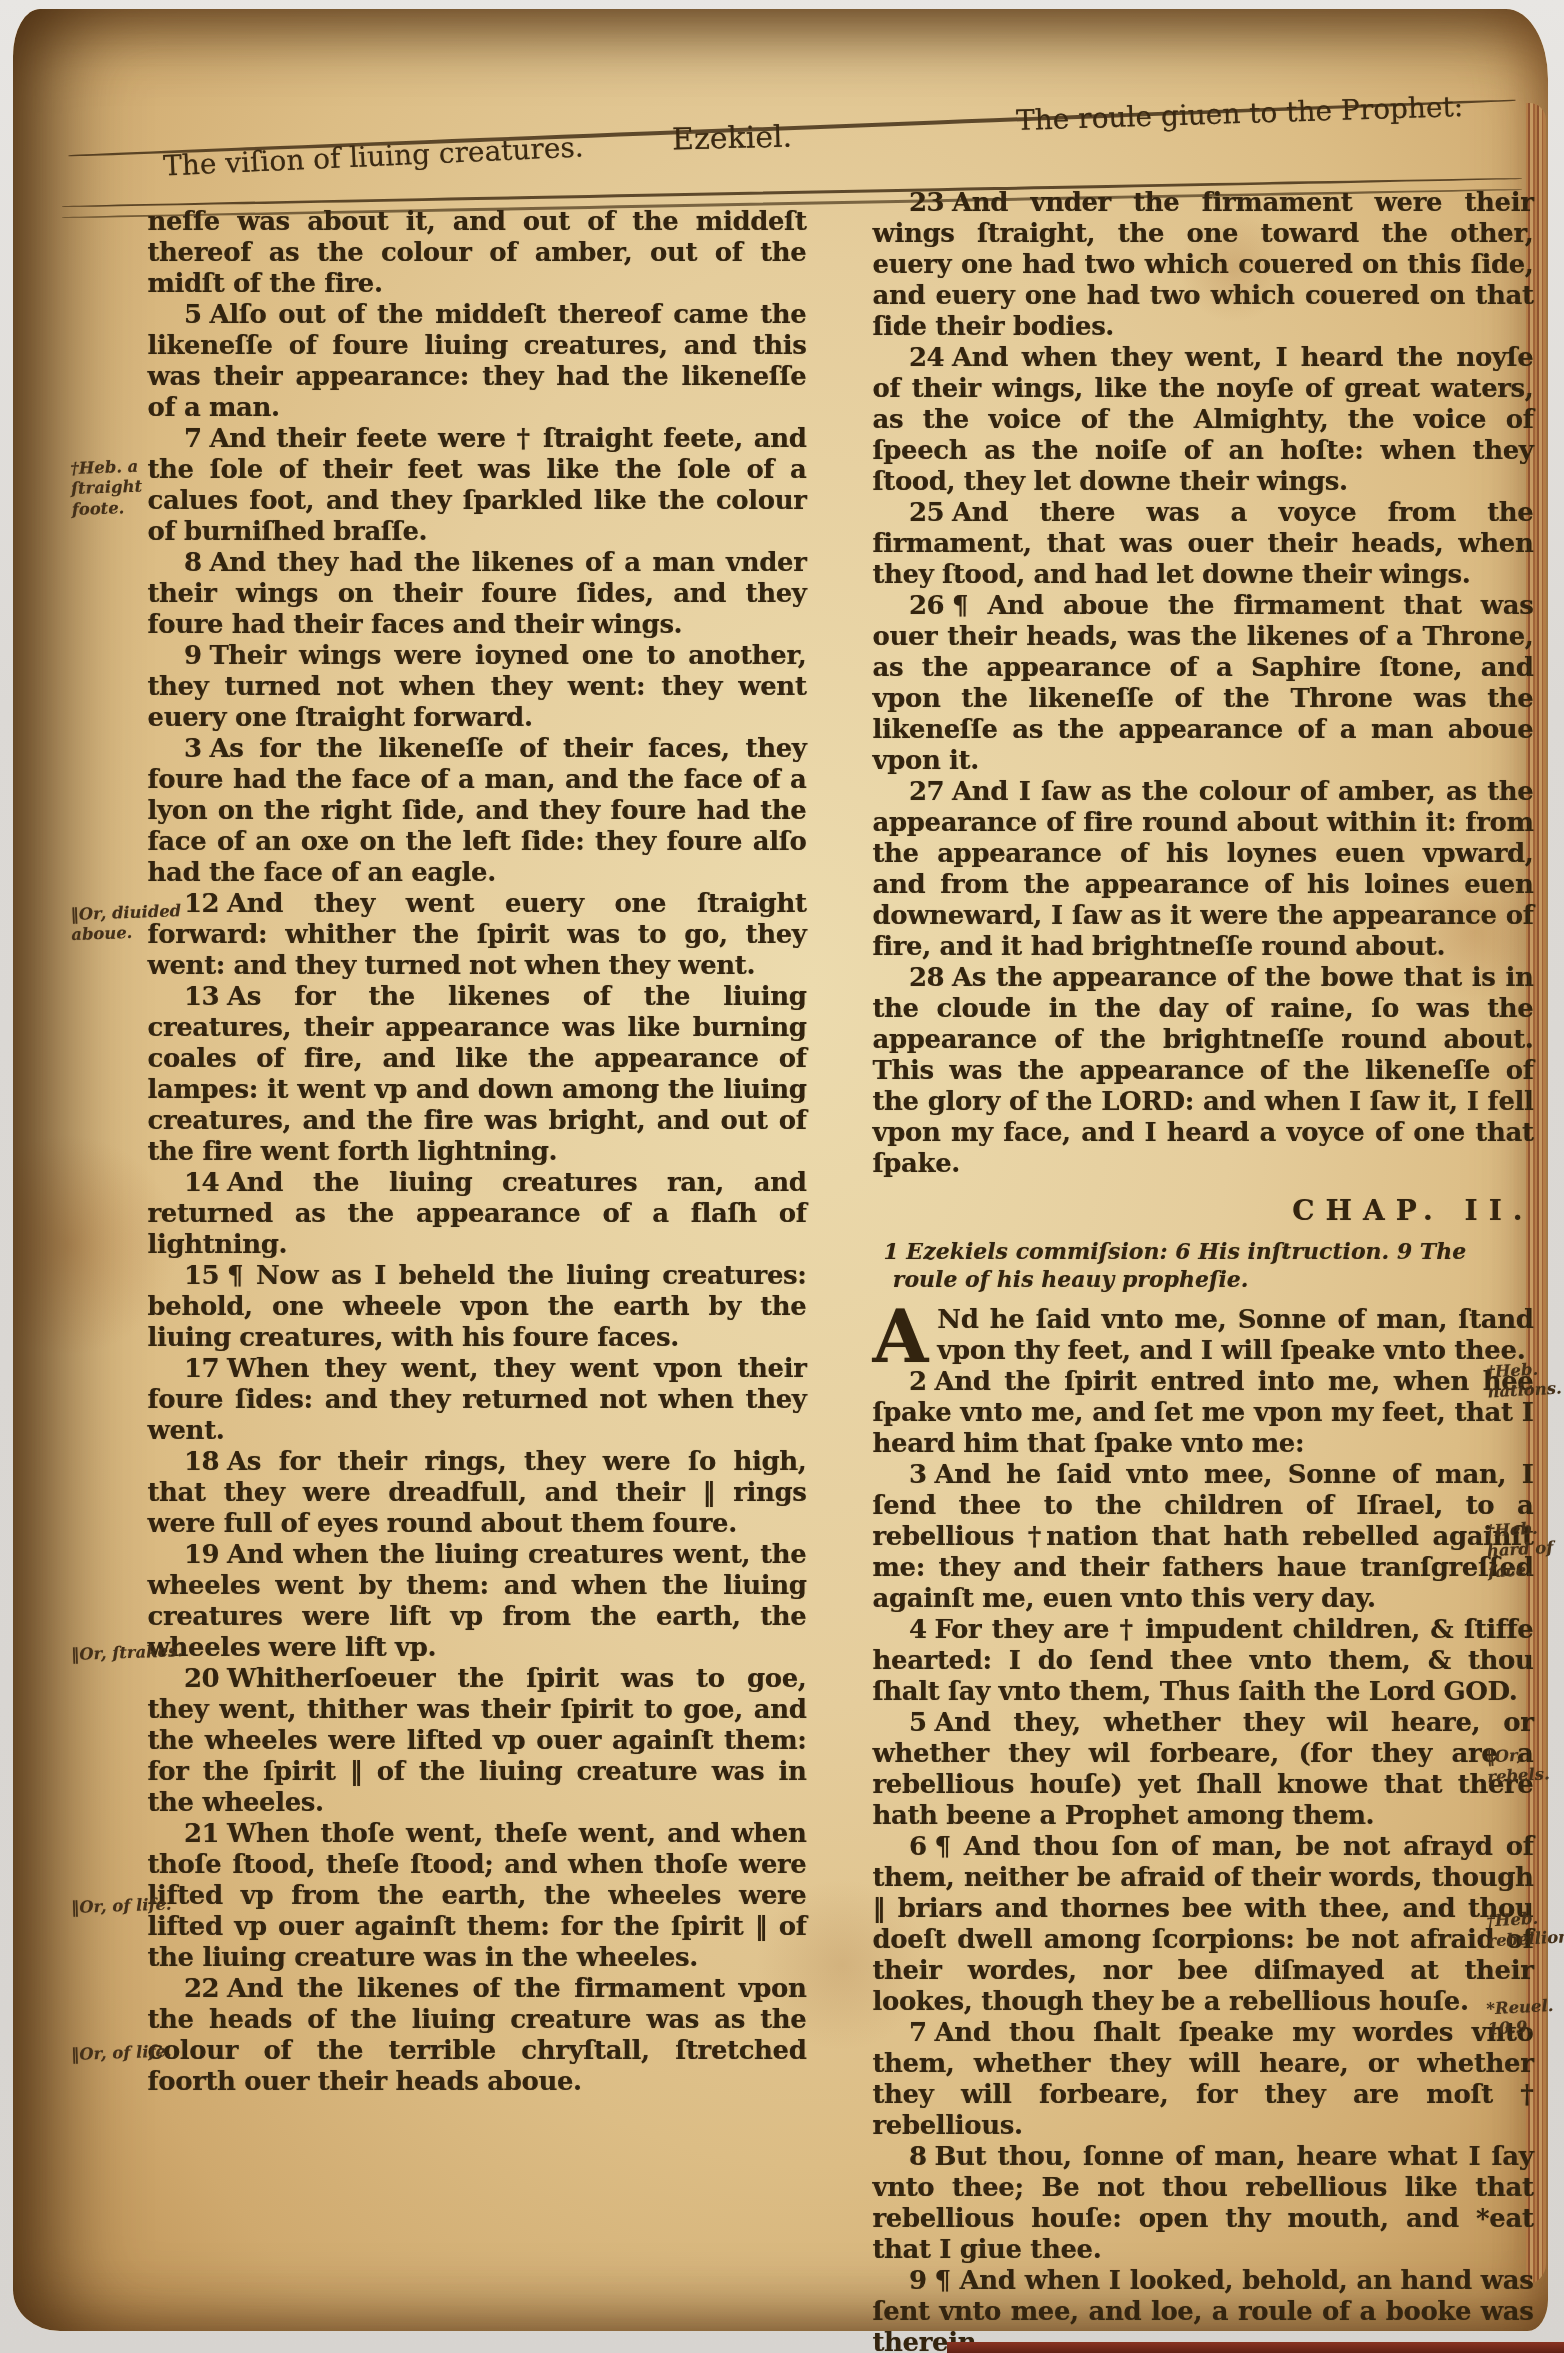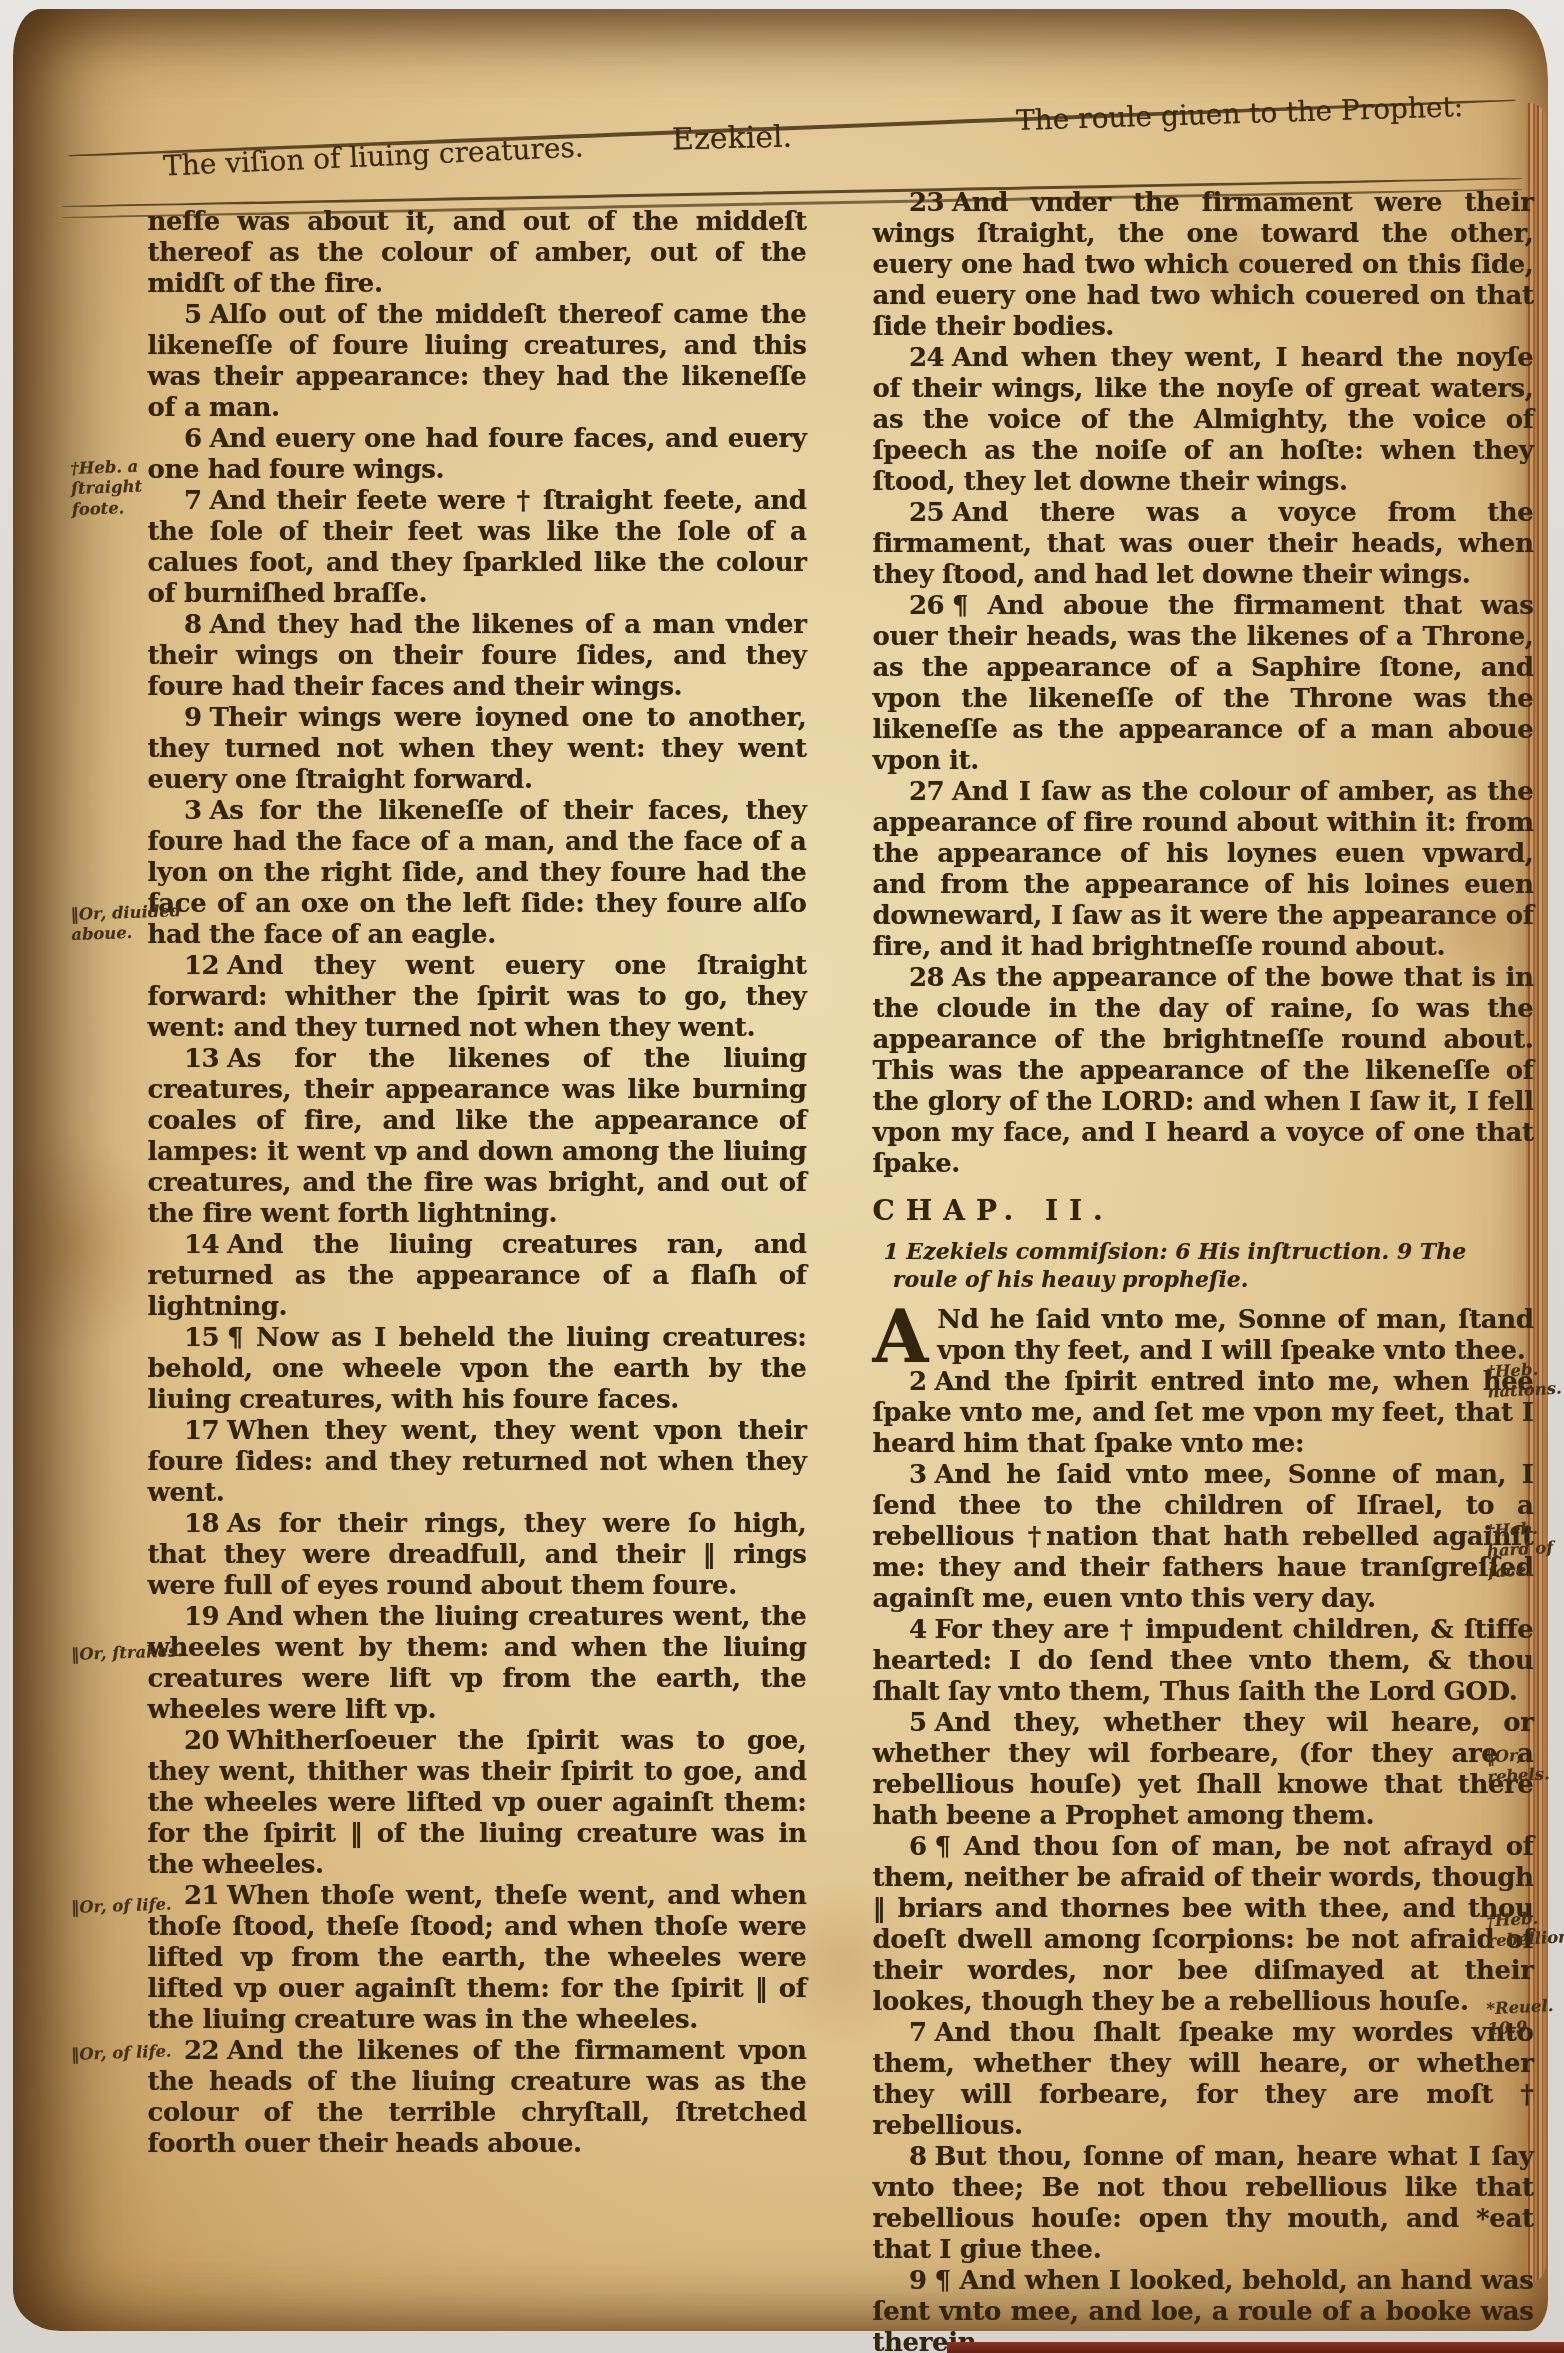--- a/index.html
+++ b/index.html
@@ -47,21 +47,21 @@
   
   .col{position:absolute;color:#33240f;font-size:26px;line-height:31px;
        font-weight:bold;letter-spacing:-0.4px;text-align:justify;
        text-shadow:0 0 0.8px rgba(51,36,15,.45);}
   .col-left{left:135px;top:197px;width:659px;}
   .col-right{left:860px;top:178px;width:661px;}
   .verse{margin:0;text-indent:1.4em;}
   .verse.cont{text-indent:0;}
   .vnum{padding-right:7.8px;}
   
-  .chap-title{margin:15.6px 0 6.3px;text-align:left;font-weight:600;
+  .chap-title{margin:15.6px 0 6.3px;text-align:right;font-weight:600;
       letter-spacing:11px;font-size:28px;text-indent:0;}
   .chap-summary{margin:11px 0 11px;font-style:italic;font-weight:600;
       font-size:22px;line-height:28px;letter-spacing:0;
       padding-left:20.3px;text-indent:-9.4px;text-align:left;}
   .dropcap{float:left;font-size:72px;line-height:56px;font-weight:bold;
       margin:4.7px 9.4px 0 0;}
   
   .mnote{position:absolute;font-style:italic;font-weight:600;color:#443019;
       font-size:16.4px;line-height:20.3px;text-shadow:0 0 0.8px rgba(68,48,25,.4);}
   .mn-left{left:58px;width:117px;}
@@ -90,21 +90,20 @@
   <div class="rh rh-left">The viſion of liuing creatures.</div>
   <div class="rh rh-center">Ezekiel.</div>
   <div class="rh rh-right">The roule giuen to the Prophet:</div>
 
   <div class="col col-left">
 
       <p class="verse cont"><span>neſſe was about it, and out of the middeſt thereof as the colour of amber, out of the midſt of the fire.</span></p>
 
       <p class="verse"><span class="vnum">5</span><span>Alſo out of the middeſt thereof came the likeneſſe of foure liuing creatures, and this was their appearance: they had the likeneſſe of a man.</span></p>
 
-      <p class="verse"><span class="vnum">6</span><span>And euery one had foure faces, and euery one had foure wings.</span></p>
 
       <p class="verse"><span class="vnum">7</span><span>And their feete were † ſtraight feete, and the ſole of their feet was like the ſole of a calues foot, and they ſparkled like the colour of burniſhed braſſe.</span></p>
 
       <p class="verse"><span class="vnum">8</span><span>And they had the likenes of a man vnder their wings on their foure ſides, and they foure had their faces and their wings.</span></p>
 
       <p class="verse"><span class="vnum">9</span><span>Their wings were ioyned one to another, they turned not when they went: they went euery one ſtraight forward.</span></p>
 
       <p class="verse"><span class="vnum">3</span><span>As for the likeneſſe of their faces, they foure had the face of a man, and the face of a lyon on the right ſide, and they foure had the face of an oxe on the left ſide: they foure alſo had the face of an eagle.</span></p>
 
 

